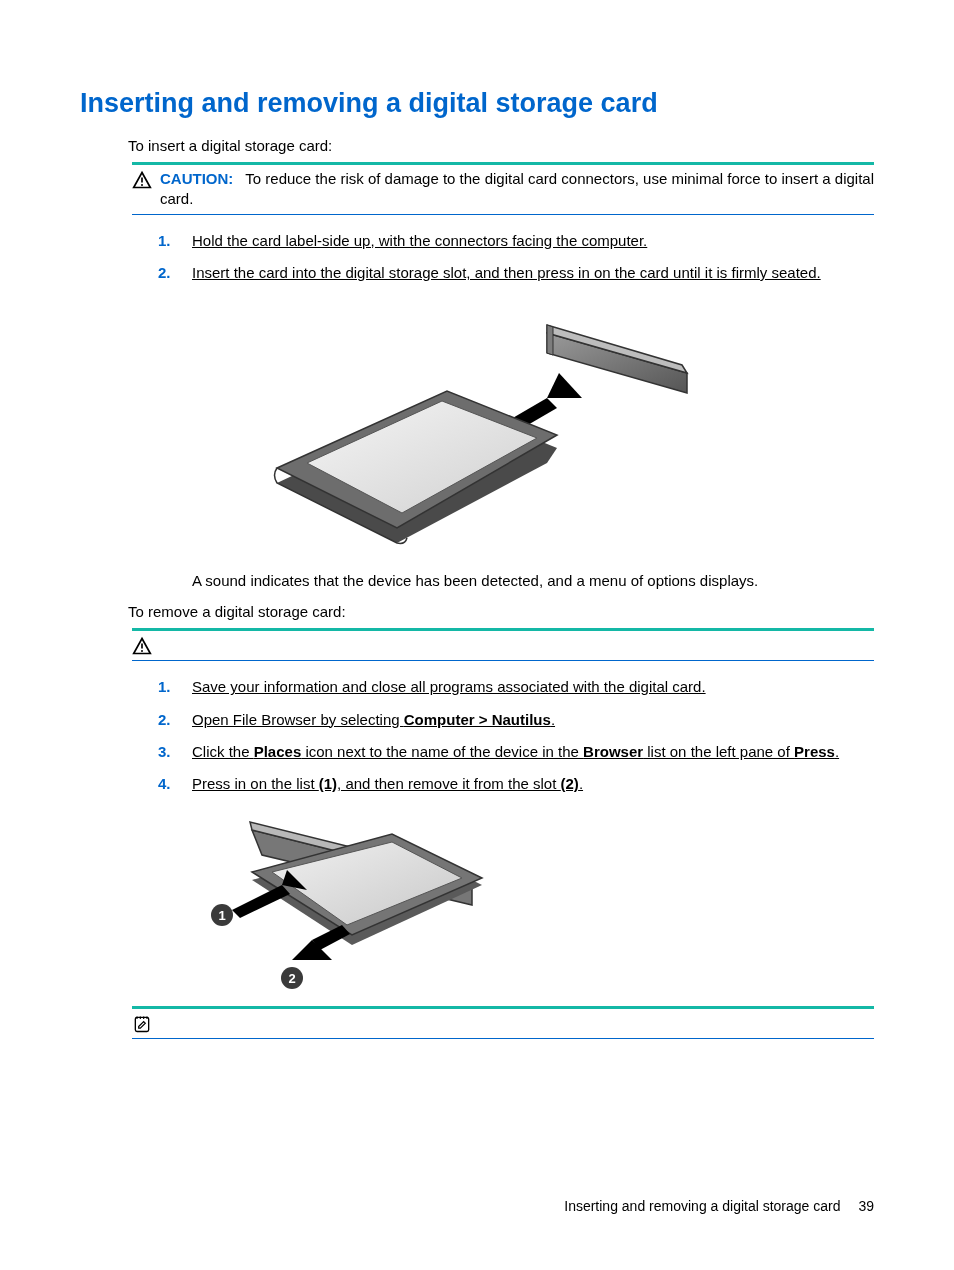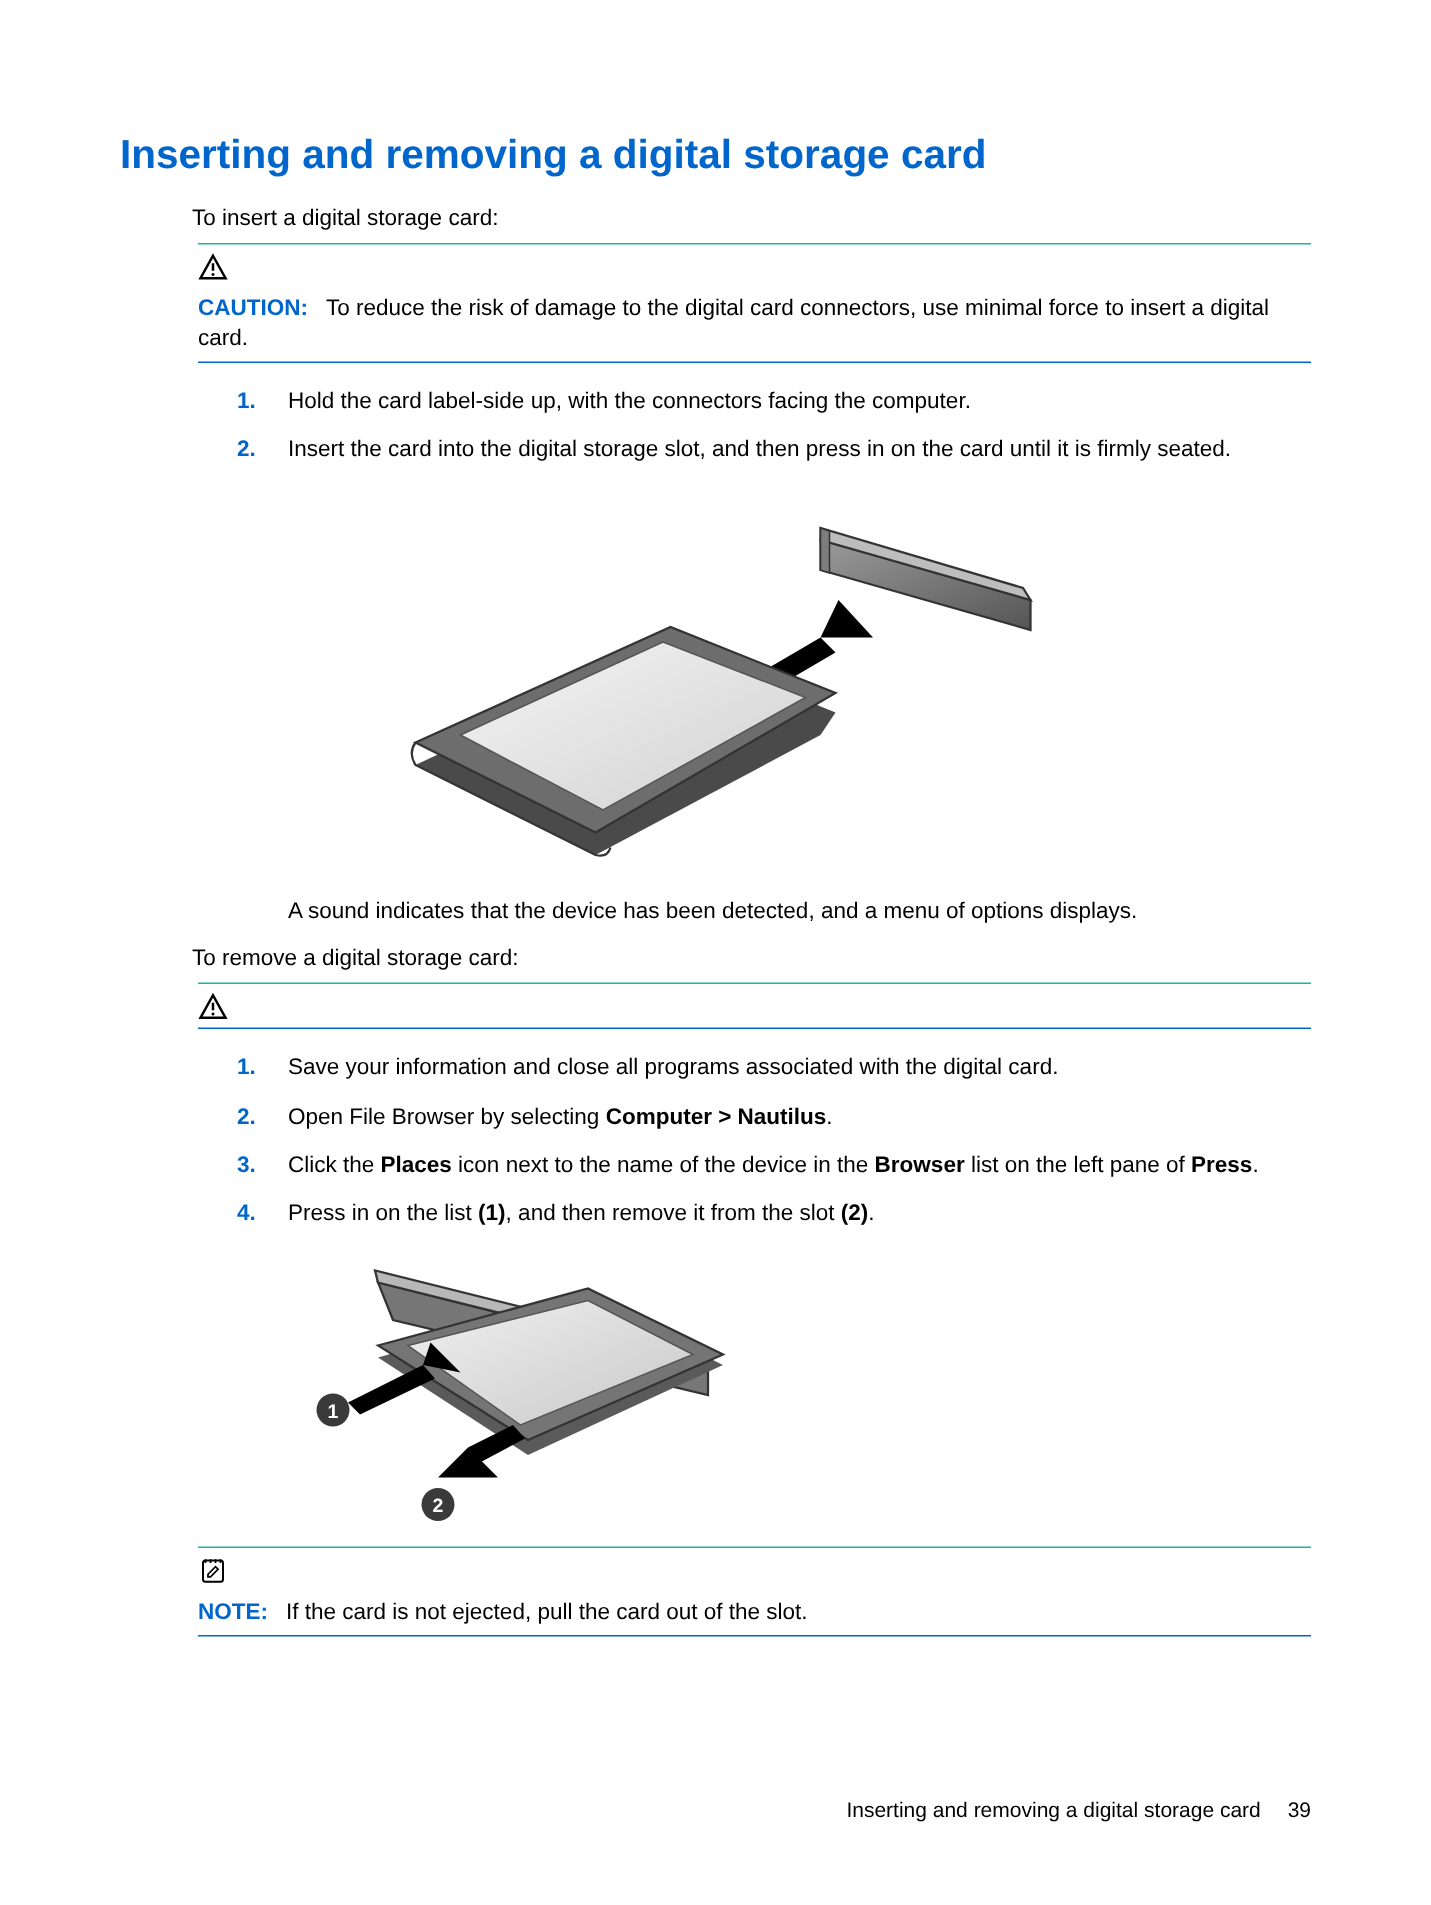--- a/index.html
+++ b/index.html
@@ -20,46 +20,46 @@
     margin-bottom: 18px;
   }
   .content-block {
     margin-left: 78px;
   }
   .intro-text {
     margin-bottom: 8px;
     margin-left: 48px;
   }
   .callout {
-    border-top: 1px solid #14b8a6;
+    border-top: 3px solid #14b8a6;
     border-bottom: 1px solid #0066cc;
     padding: 4px 0;
     margin: 6px 0 10px 0;
     display: flex;
     align-items: flex-start;
     gap: 8px;
     margin-left: 52px;
-    flex-direction: column;
   }
   .callout-icon {
     flex: 0 0 auto;
     width: 20px;
     height: 20px;
     margin-top: 1px;
   }
   .callout-body { flex: 1; line-height: 1.35; }
   .callout-label {
     color: #0066cc;
     font-weight: bold;
     margin-right: 12px;
   }
   .ol {
     margin-left: 78px;
     list-style: none;
     counter-reset: item;
+    text-decoration: underline;
   }
   .ol li {
     counter-increment: item;
     position: relative;
     padding: 6px 0 6px 34px;
     line-height: 1.35;
   }
   .ol li::before {
     content: counter(item) ".";
     position: absolute;
@@ -221,21 +221,18 @@
 </div>
 
 <div class="callout">
   <span class="callout-icon">
     <svg viewBox="0 0 24 24">
       <rect x="4" y="4" width="16" height="17" rx="2" fill="none" stroke="#000" stroke-width="1.6"></rect>
       <path d="M6 3 L6 6 M10 3 L10 6 M14 3 L14 6 M18 3 L18 6" stroke="#000" stroke-width="1.4"></path>
       <path d="M8 15 L14 9 L16 11 L10 17 L8 17 Z" fill="none" stroke="#000" stroke-width="1.4"></path>
     </svg>
   </span>
-  <div class="callout-body">
-    <span class="callout-label">NOTE:</span><span>If the card is not ejected, pull the card out of the slot.</span>
-  </div>
 </div>
 
 <div class="footer">
   <span>Inserting and removing a digital storage card</span>
   <span class="footer-num">39</span>
 </div>
 
 </body></html>

